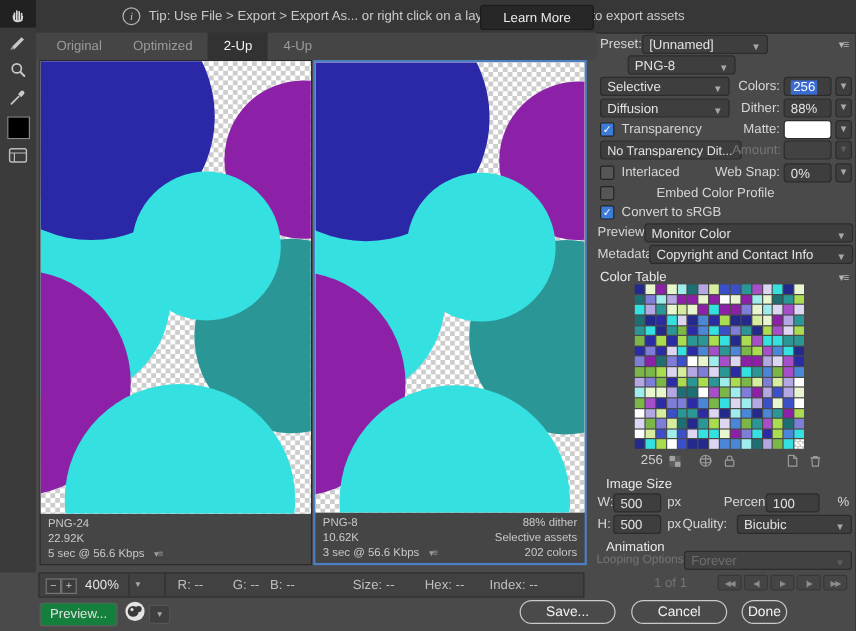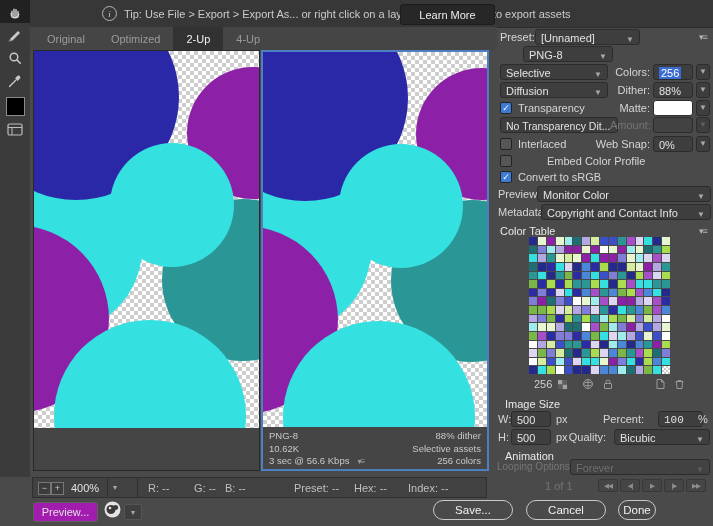--- a/index.html
+++ b/index.html
@@ -67,21 +67,21 @@
           border-radius:2px;color:#8d8d8d;font-size:6.5px;display:flex;align-items:center;
           justify-content:center;margin-right:2px;letter-spacing:-1px;}
   
   .statusbox{position:absolute;left:32px;top:477px;width:455px;height:21px;background:#414141;
              border:1px solid #2f2f2f;box-sizing:border-box;}
   .zbtn{position:absolute;top:4px;width:11px;height:11px;border:1px solid #767676;background:#3c3c3c;
         color:#c9c9c9;font-size:9px;line-height:9px;display:flex;align-items:center;justify-content:center;}
   .readout{position:absolute;top:4px;color:#bfbfbf;white-space:nowrap;}
   .zoomdd{position:absolute;left:30px;top:1px;width:72px;height:17px;display:flex;align-items:center;}
   
-  .previewbtn{position:absolute;left:33px;top:502px;width:63px;height:18px;background:#a21caf;
+  .previewbtn{position:absolute;left:33px;top:502px;width:63px;height:18px;background:#15803d;
               border:1px solid #5e5e5e;border-radius:3px;display:flex;align-items:center;
               justify-content:center;color:#e0e0e0;}
   .browserchev{position:absolute;left:124px;top:504px;width:16px;height:14px;background:#3f3f3f;
                border:1px solid #555;border-radius:2px;display:flex;align-items:center;
                justify-content:center;color:#a8a8a8;font-size:7px;}
   .pillbtn{position:absolute;top:500px;height:20px;border:1px solid #c9c9c9;border-radius:11px;
            display:flex;align-items:center;justify-content:center;color:#f2f2f2;font-size:11.5px;
            box-sizing:border-box;background:transparent;}
 </style>
 </head>
@@ -140,20 +140,27 @@
   <div class="pane left">
     <div class="canvas" style="background-image: repeating-conic-gradient(rgb(255, 255, 255) 0%, rgb(255, 255, 255) 25%, rgb(205, 205, 205) 0%, rgb(205, 205, 205) 50%); background-size: 8px 8px;">
         <div class="circle" style="left: -62px; top: 112px; width: 170px; height: 170px; background: rgb(53, 224, 224);"></div>
         <div class="circle" style="left: -61px; top: -57px; width: 206px; height: 206px; background: rgb(43, 40, 168);"></div>
         <div class="circle" style="left: 153px; top: 16px; width: 132px; height: 132px; background: rgb(140, 33, 167);"></div>
         <div class="circle" style="left: 128px; top: 148px; width: 162px; height: 162px; background: rgb(42, 151, 150);"></div>
         <div class="circle" style="left: -113px; top: 174px; width: 188px; height: 188px; background: rgb(140, 33, 167);"></div>
         <div class="circle" style="left: 76px; top: 92px; width: 124px; height: 124px; background: rgb(53, 224, 224);"></div>
         <div class="circle" style="left: 20px; top: 269px; width: 192px; height: 192px; background: rgb(53, 224, 224);"></div>
       </div>
+    <div class="paneinfo">
+      <div>
+        <div>PNG-24</div>
+        <div>22.92K</div>
+        <div><span>5 sec @ 56.6 Kbps</span><span class="minimenu">▾≡</span></div>
+      </div>
+    </div>
   </div>
 
   <div class="pane selected">
     <div class="canvas" style="background-image: repeating-conic-gradient(rgb(255, 255, 255) 0%, rgb(255, 255, 255) 25%, rgb(205, 205, 205) 0%, rgb(205, 205, 205) 50%); background-size: 8px 8px;">
         <div class="circle" style="left: -62px; top: 112px; width: 170px; height: 170px; background: rgb(53, 224, 224);"></div>
         <div class="circle" style="left: -61px; top: -57px; width: 206px; height: 206px; background: rgb(43, 40, 168);"></div>
         <div class="circle" style="left: 153px; top: 16px; width: 132px; height: 132px; background: rgb(140, 33, 167);"></div>
         <div class="circle" style="left: 128px; top: 148px; width: 162px; height: 162px; background: rgb(42, 151, 150);"></div>
         <div class="circle" style="left: -113px; top: 174px; width: 188px; height: 188px; background: rgb(140, 33, 167);"></div>
         <div class="circle" style="left: 76px; top: 92px; width: 124px; height: 124px; background: rgb(53, 224, 224);"></div>
@@ -161,21 +168,21 @@
       </div>
     <div class="paneinfo">
       <div>
         <div>PNG-8</div>
         <div>10.62K</div>
         <div><span>3 sec @ 56.6 Kbps</span><span class="minimenu">▾≡</span></div>
       </div>
       <div class="rightcol">
         <div>88% dither</div>
         <div>Selective assets</div>
-        <div>256 colors</div>
+        <div>202 colors</div>
       </div>
     </div>
   </div>
 
   <div class="panel">
 
     <div class="row" style="left:3px;top:29px;width:210px;">
       <span class="lbl">Preset:</span>
       <div class="dd" style="position:absolute;left:35px;width:105px;">
         <span>[Unnamed]</span>
@@ -574,21 +581,21 @@
         <span class="hdr">Image Size</span>
       </div>
 
     <div class="row" style="left:1px;top:411px;width:212px;">
       <span class="lbl">W:</span>
       <div class="fld" style="position:absolute;left:13px;width:40px;">
           <span>500</span>
         </div>
       <span class="lbl" style="position:absolute;left:58px;">px</span>
       <span class="lbl" style="position:absolute;left:88px;width:58px;text-align:right;">Percent:</span>
-      <div class="fld" style="position:absolute;left:160px;width:45px;font-family:Liberation Mono, monospace;">
+      <div class="fld" style="position:absolute;left:140px;width:45px;">
           <span>100</span>
         </div>
       <span class="lbl" style="position:absolute;left:200px;">%</span>
     </div>
 
     <div class="row" style="left:1px;top:429px;width:212px;">
       <span class="lbl">H:</span>
       <div class="fld" style="position:absolute;left:13px;width:40px;">
           <span>500</span>
         </div>
@@ -628,21 +635,21 @@
     <div class="zbtn" style="left:5px;">−</div>
     <div class="zbtn" style="left:18px;">+</div>
     <div class="zoomdd">
       <span style="width:44px;text-align:center;color:#e2e2e2;">400%</span>
       <span style="border-left:1px solid #2f2f2f;width:14px;height:17px;display:flex;align-items:center;justify-content:center;color:#a8a8a8;font-size:7px;">▼</span>
     </div>
     <div style="position:absolute;left:104px;top:0;width:1px;height:19px;background:#2f2f2f;"></div>
     <span class="readout" style="left:115px;">R: --</span>
     <span class="readout" style="left:161px;">G: --</span>
     <span class="readout" style="left:192px;">B: --</span>
-    <span class="readout" style="left:261px;">Preset: --</span>
+    <span class="readout" style="left:261px;">Size: --</span>
     <span class="readout" style="left:321px;">Hex: --</span>
     <span class="readout" style="left:375px;">Index: --</span>
   </div>
 
   <div class="previewbtn">Preview...</div>
   <span style="position:absolute;left:104px;top:501px;">
     <svg width="17" height="17" viewBox="0 0 17 17">
       <circle cx="8.5" cy="8.5" r="8" fill="#e4e4e4"></circle>
       <circle cx="7" cy="8.5" r="4.5" fill="#3a3a3a"></circle>
       <circle cx="11.5" cy="6.5" r="2.6" fill="#3a3a3a"></circle>

